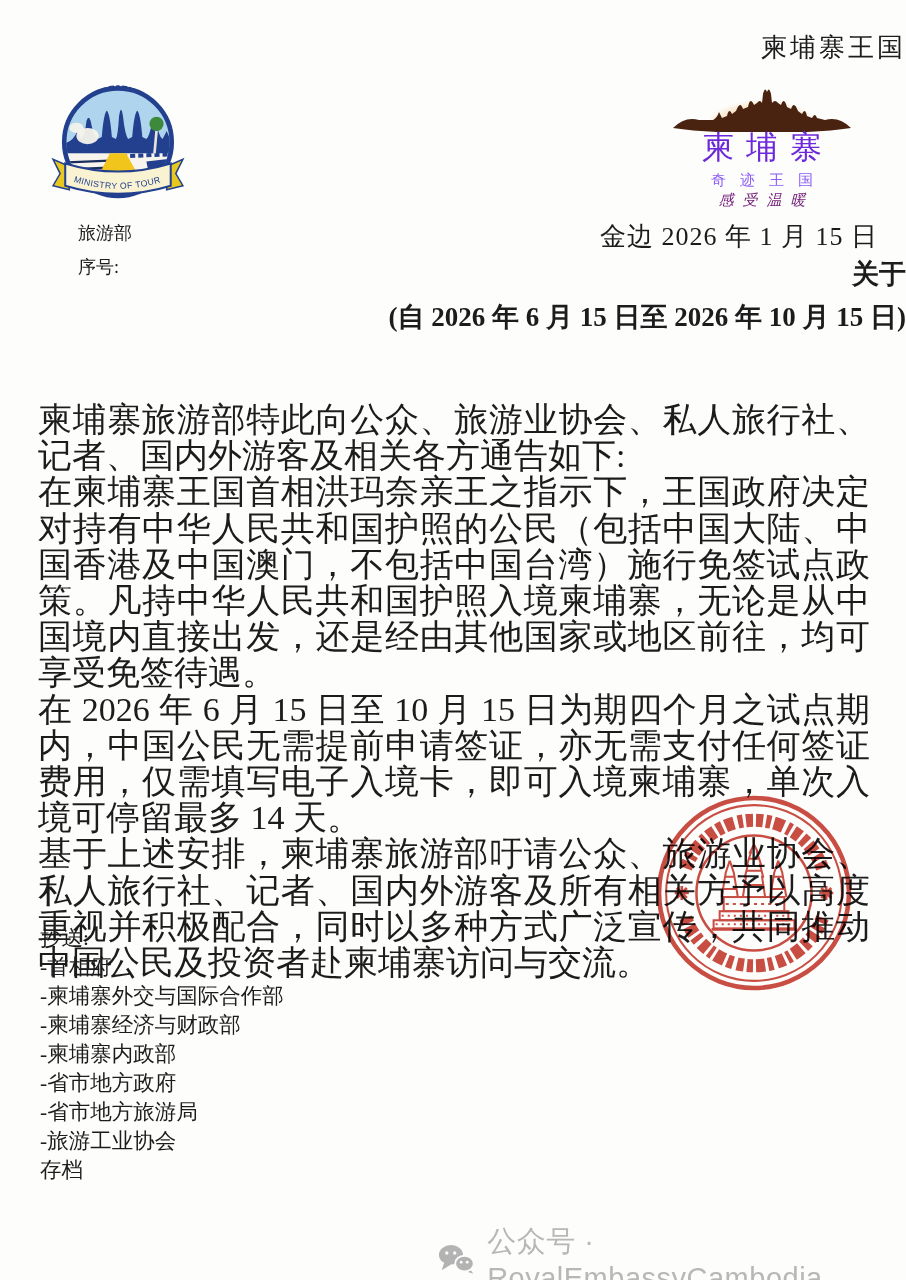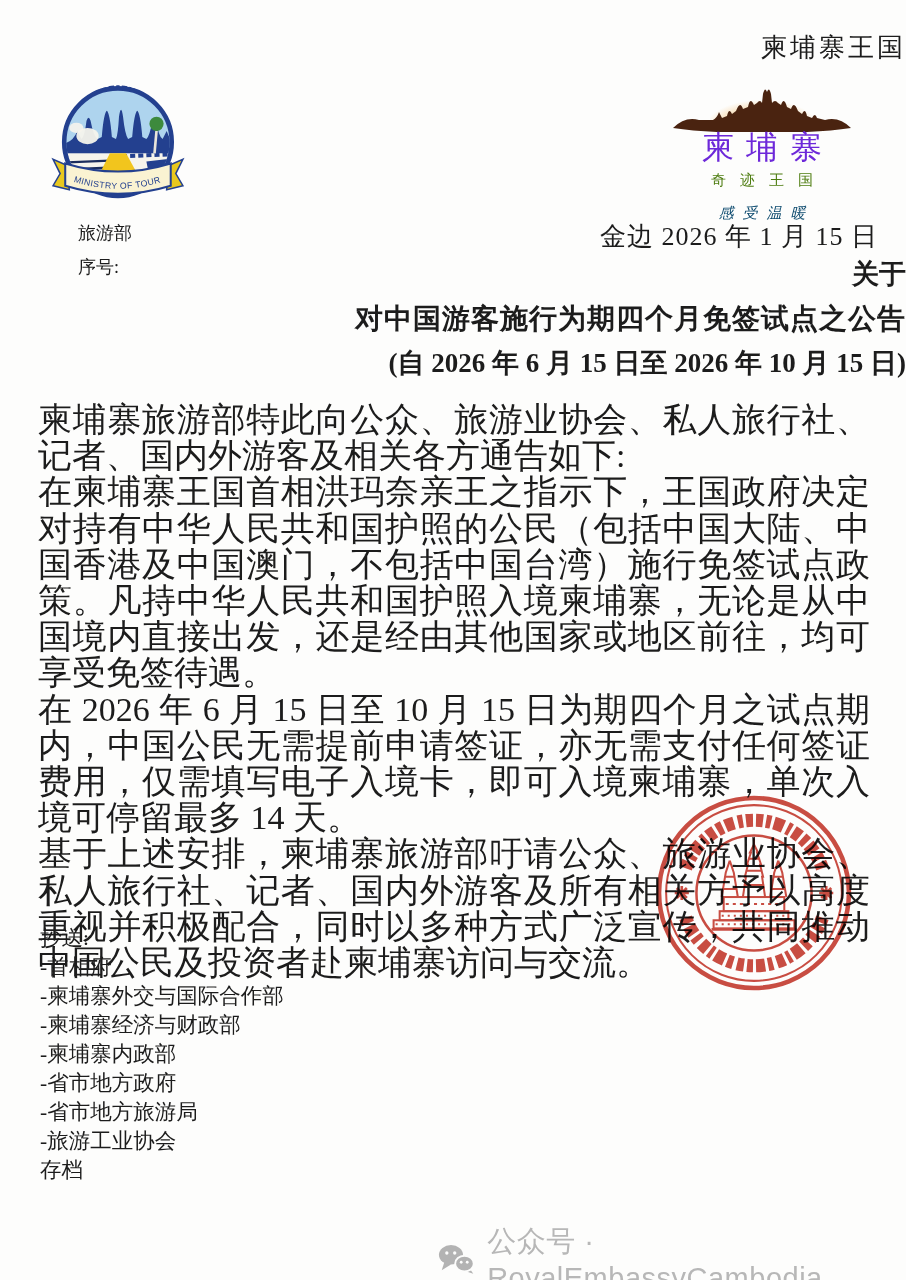--- a/index.html
+++ b/index.html
@@ -14,22 +14,22 @@
   .doc-header .l1{font-size:26px;letter-spacing:3px;}
   .doc-header .l2{font-size:26px;margin-top:21px;word-spacing:14px;letter-spacing:2px;}
 
   
   .emblem{position:absolute;left:50px;top:64px;width:140px;height:140px;}
 
   
   .brand{position:absolute;left:646px;top:84px;width:232px;text-align:center;}
   .brand .mountain{display:block;margin:0 auto;}
   .brand .b-title{font-size:32px;font-weight:normal;color:#6d28d9;letter-spacing:12px;margin-top:-6px;text-indent:12px;}
-  .brand .b-sub{font-size:15px;color:#4d7c0f;letter-spacing:14px;margin-top:1px;text-indent:14px;}
-  .brand .b-tag{font-size:15px;font-style:italic;color:#0c4a6e;letter-spacing:9px;margin-top:14px;text-indent:9px;}
+  .brand .b-sub{font-size:15px;color:#8b5cf6;letter-spacing:14px;margin-top:1px;text-indent:14px;}
+  .brand .b-tag{font-size:15px;font-style:italic;color:#701a75;letter-spacing:9px;margin-top:1px;text-indent:9px;}
 
   
   .dateline{position:absolute;top:219px;right:28px;font-size:26px;letter-spacing:1px;}
   .dept{position:absolute;left:78px;top:216px;font-size:18px;line-height:34px;}
 
   
   .title-block{position:absolute;top:256px;left:0;right:0;text-align:right;font-weight:bold;}
   .title-block .t1{font-size:27px;}
   .title-block .t2{font-size:28px;margin-top:8px;letter-spacing:1px;}
   .title-block .t3{font-size:27px;margin-top:7px;}
@@ -109,21 +109,20 @@
 </div>
 
 <div class="dateline">金边 2026 年 1 月 15 日</div>
 <div class="dept">
   <div>旅游部</div>
   <div>序号:</div>
 </div>
 
 <div class="title-block">
   <div class="t1">关于</div>
-  <div class="t2">对中国游客施行为期四个月免签试点之公告</div>
   <div class="t3">(自 2026 年 6 月 15 日至 2026 年 10 月 15 日)</div>
 </div>
 
 <div class="body-text">
   <p>柬埔寨旅游部特此向公众、旅游业协会、私人旅行社、记者、国内外游客及相关各方通告如下:</p>
   <p>在柬埔寨王国首相洪玛奈亲王之指示下，王国政府决定对持有中华人民共和国护照的公民（包括中国大陆、中国香港及中国澳门，不包括中国台湾）施行免签试点政策。凡持中华人民共和国护照入境柬埔寨，无论是从中国境内直接出发，还是经由其他国家或地区前往，均可享受免签待遇。</p>
   <p>在 2026 年 6 月 15 日至 10 月 15 日为期四个月之试点期内，中国公民无需提前申请签证，亦无需支付任何签证费用，仅需填写电子入境卡，即可入境柬埔寨，单次入境可停留最多 14 天。</p>
   <p>基于上述安排，柬埔寨旅游部吁请公众、旅游业协会、私人旅行社、记者、国内外游客及所有相关方予以高度重视并积极配合，同时以多种方式广泛宣传，共同推动中国公民及投资者赴柬埔寨访问与交流。</p>
 </div>
 

